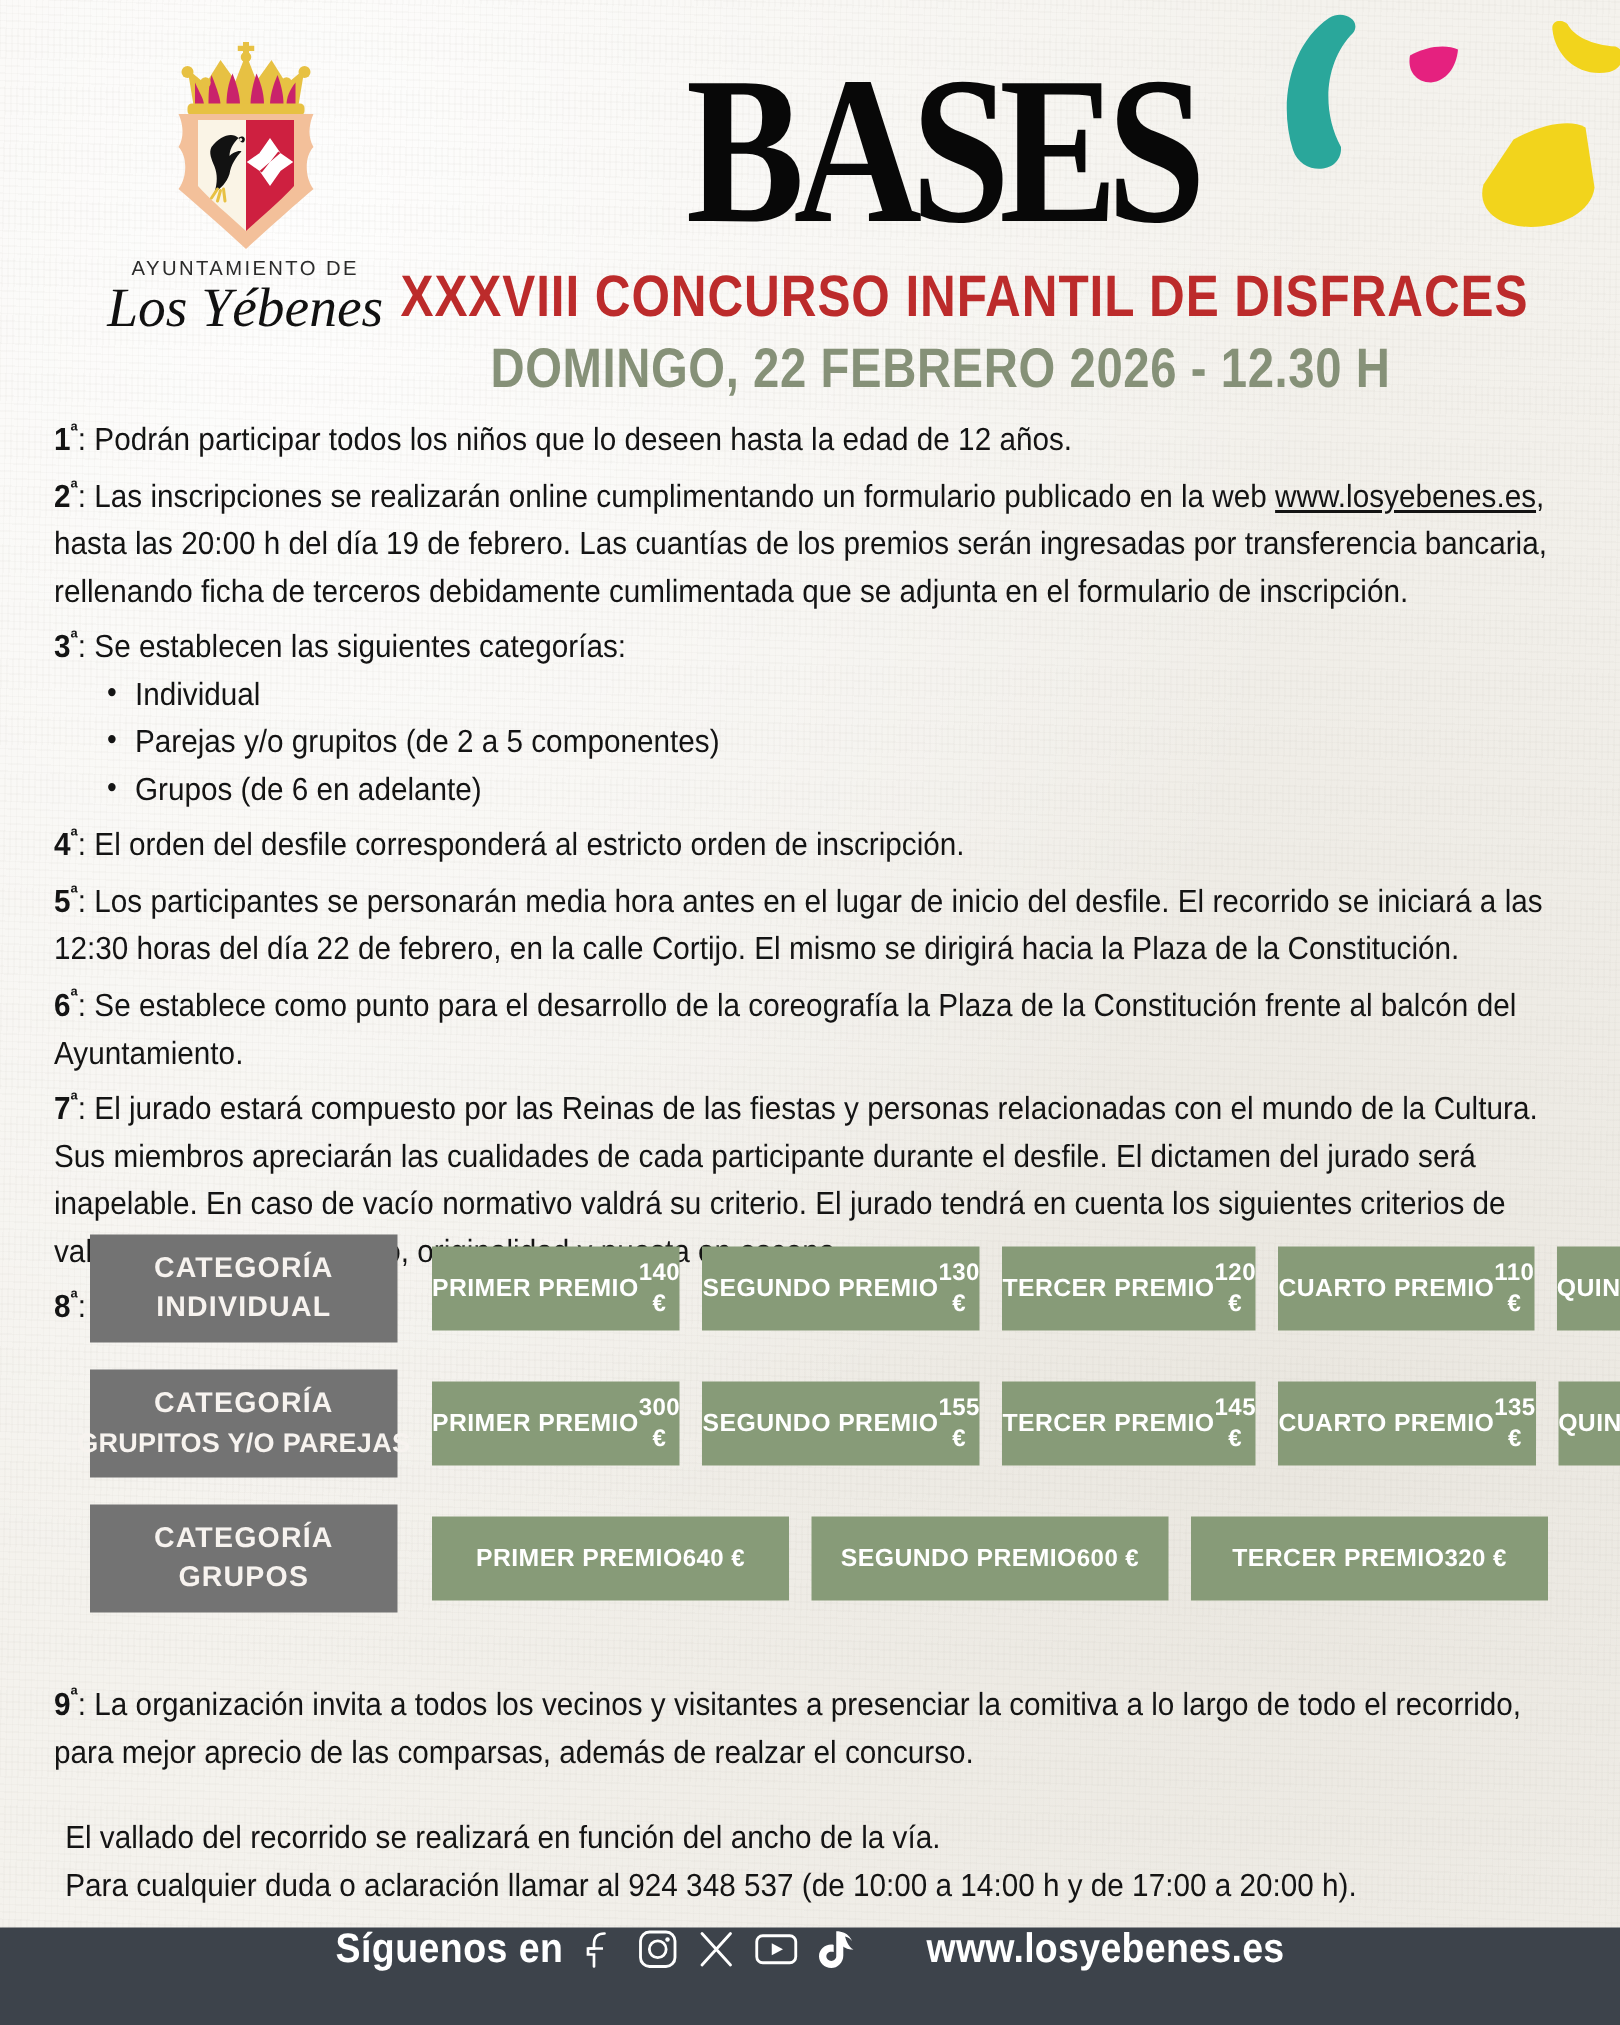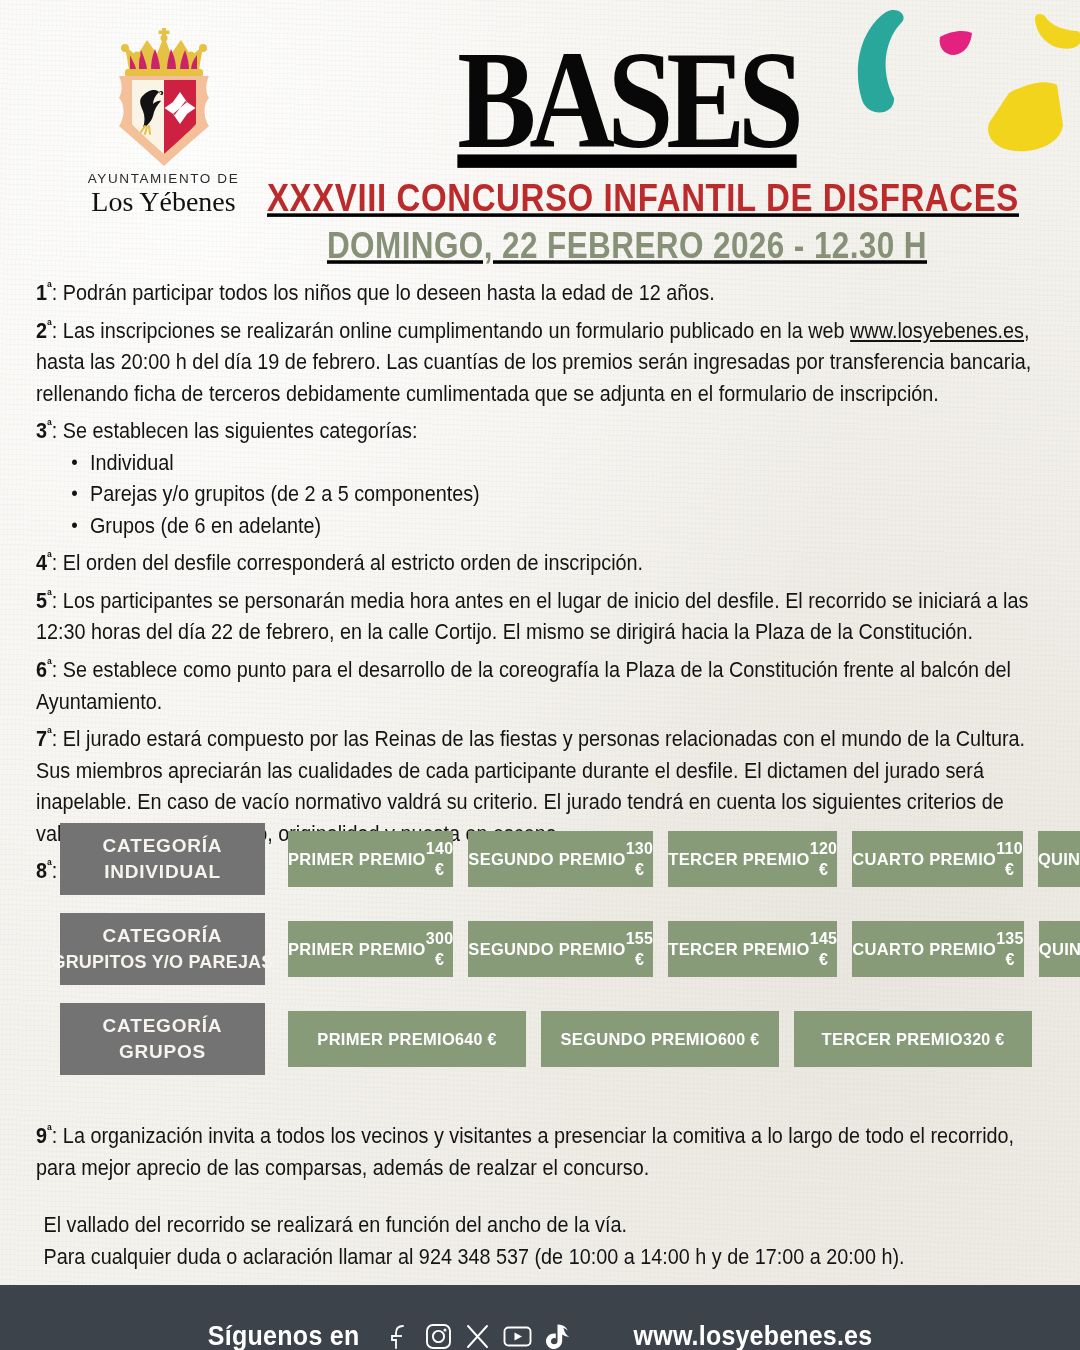--- a/index.html
+++ b/index.html
@@ -56,33 +56,33 @@
 
   .crest-line1 {
     font-size: 13.5px;
     letter-spacing: 1.6px;
     color: #2b2b2b;
     margin-top: 3px;
     font-family: "Liberation Sans", sans-serif;
   }
   .crest-line2 {
     font-family: "Liberation Serif", serif;
-    font-size: 28px;
+    font-size: 37px;
     color: #111;
     line-height: 1.05;
     margin-top: 1px;
+    font-style: italic;
   }
 
   .title-block {
     position: absolute;
     left: 250px;
     top: 14px;
     width: 720px;
     text-align: center;
-    text-decoration: underline;
   }
 
   .bases-title {
     font-family: "Liberation Serif", serif;
     font-weight: bold;
     font-size: 115px;
     line-height: 1.0;
     letter-spacing: -7px;
     color: #080808;
     transform: scaleY(1.22) scaleX(1.03);
@@ -256,23 +256,23 @@
 
   
   .footer {
     position: absolute;
     left: 0;
     bottom: 0;
     width: 1080px;
     height: 65px;
     background: #3d434b;
     display: flex;
-    align-items: flex-end;
+    align-items: flex-start;
     justify-content: center;
-    gap: 16px;
+    gap: 0;
     z-index: 5;
   }
 
   .follow-label {
     font-family: "Liberation Sans Narrow", "Liberation Sans", sans-serif;
     font-weight: bold;
     font-size: 25px;
     color: #ffffff;
     letter-spacing: 0.3px;
     transform: scaleY(1.1);

